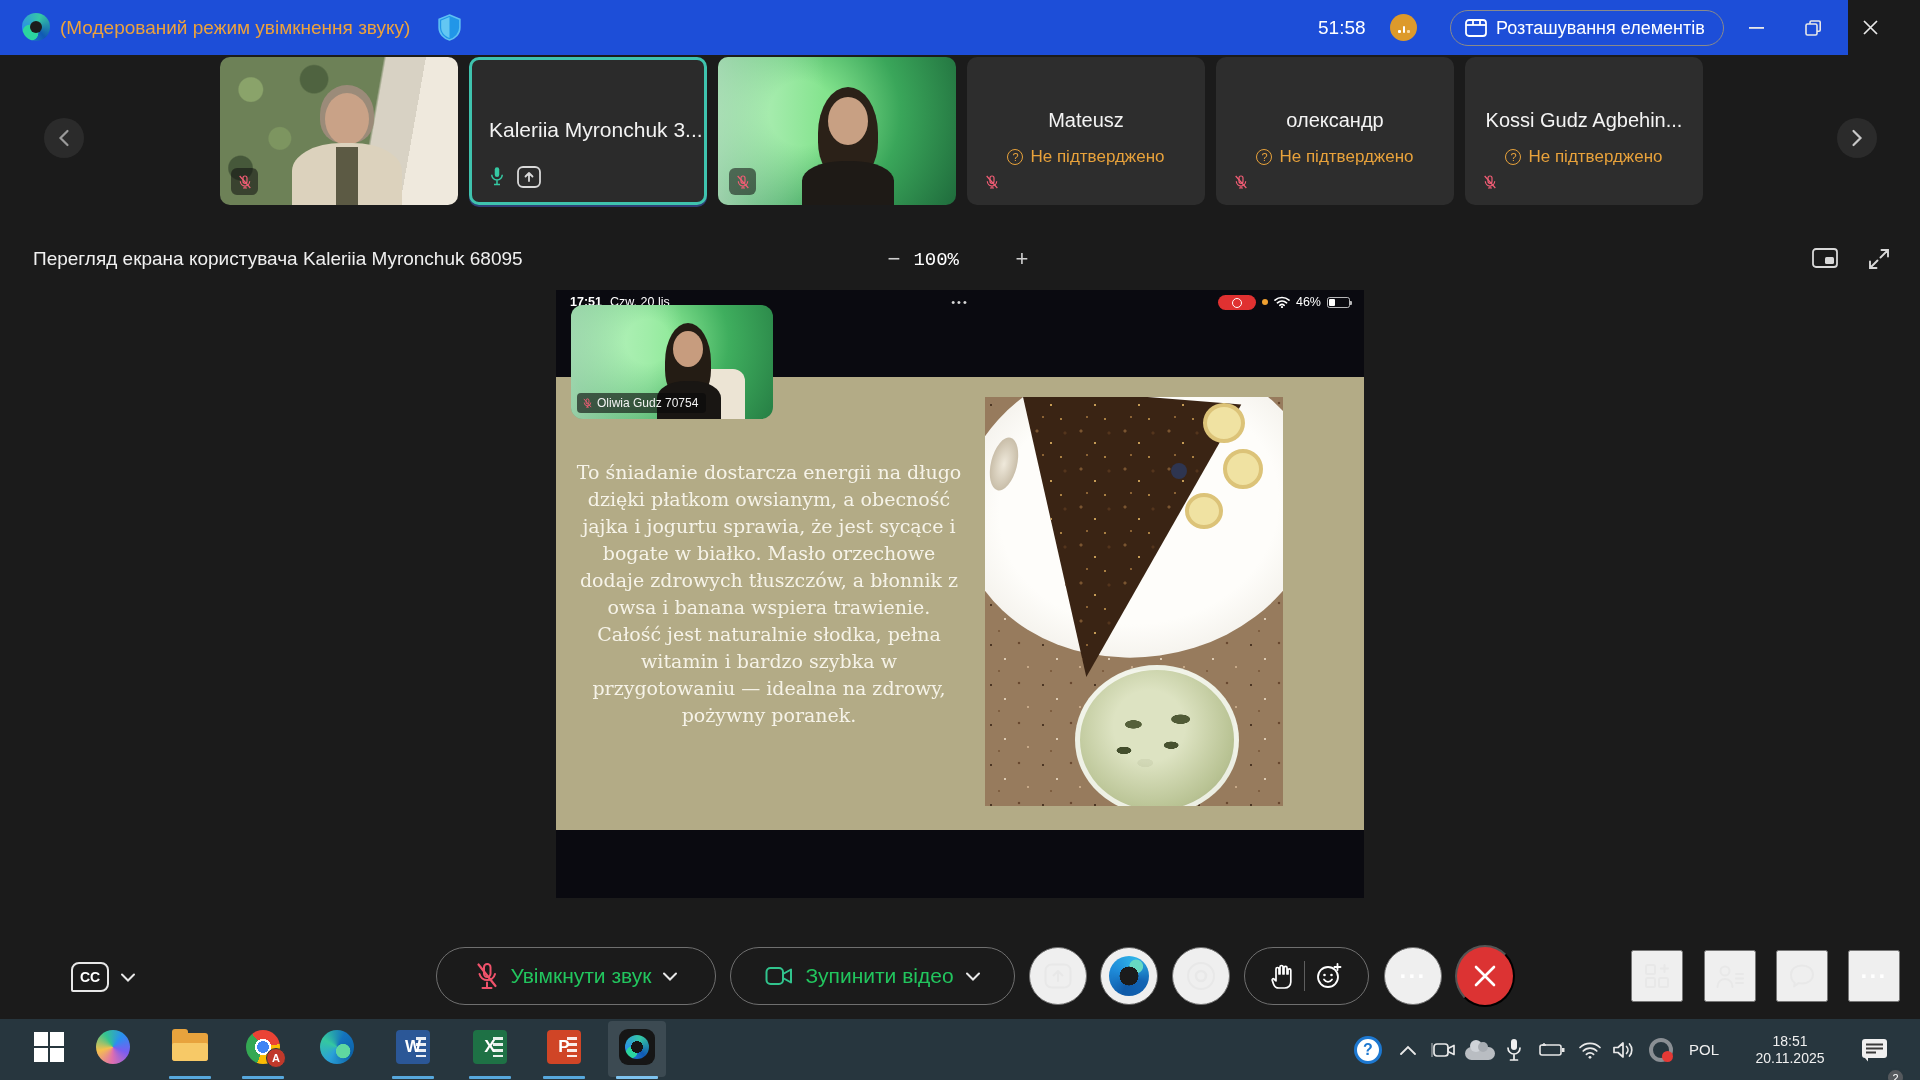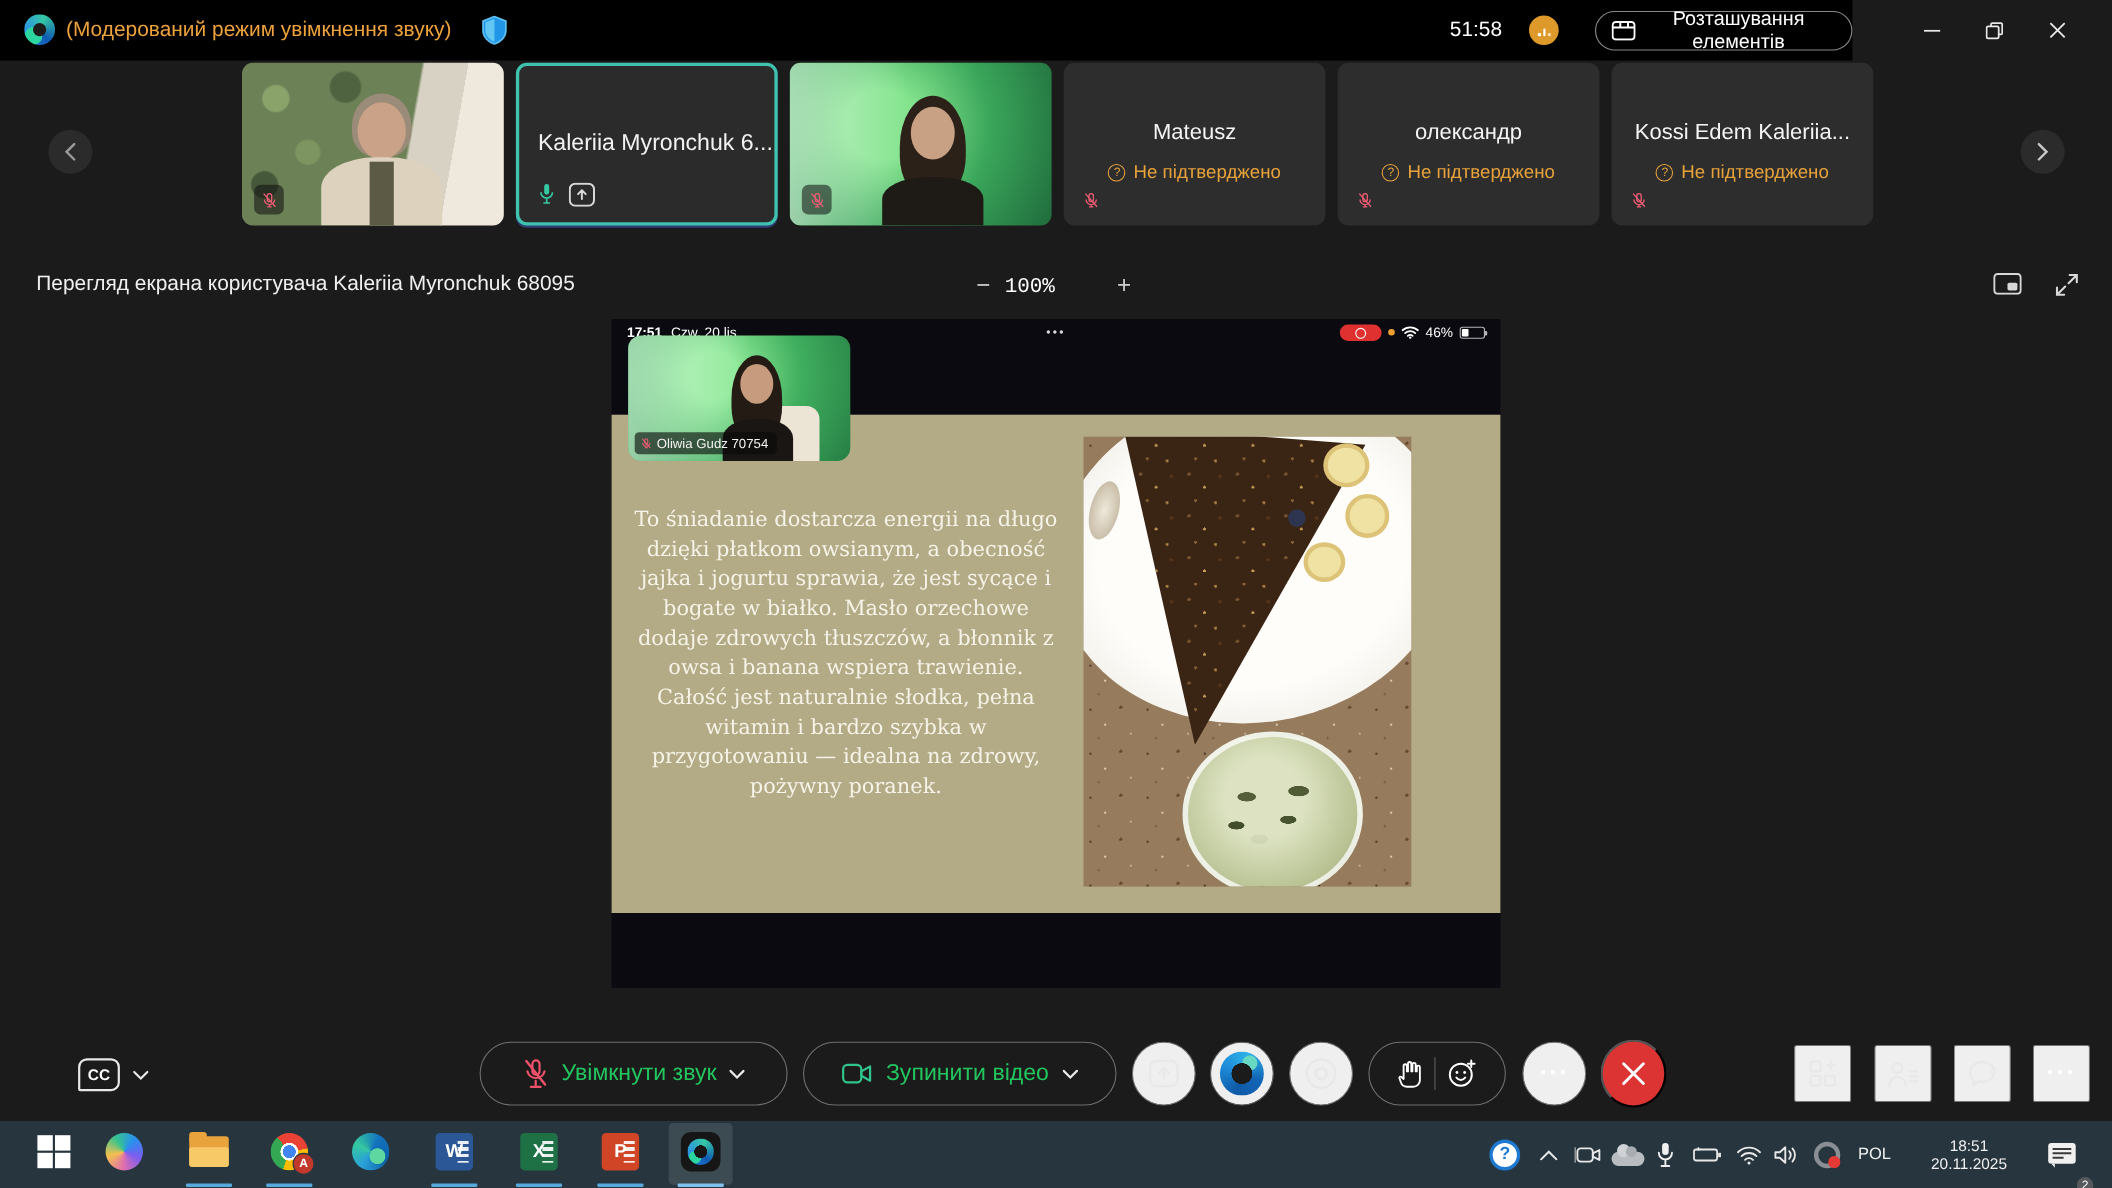--- a/index.html
+++ b/index.html
@@ -5,21 +5,21 @@
   * { margin:0; padding:0; box-sizing:border-box; }
   html,body { width:1920px; height:1080px; }
   body {
     background:#1b1b1b; overflow:hidden; position:relative;
     font-family:"Liberation Sans", sans-serif; color:#fff;
     -webkit-font-smoothing:antialiased;
   }
   svg { display:block; }
 
   
-  .topbar { position:absolute; left:0; top:0; width:1684px; height:55px; background:#000000; }
+  .topbar { position:absolute; left:0; top:0; width:1848px; height:55px; background:#1d4ed8; }
   .webex-logo { position:absolute; left:22px; top:13px; width:28px; height:28px; border-radius:50%;
     background: radial-gradient(circle at 30% 70%, #2bd5a0 0 28%, transparent 30%),
                 conic-gradient(from 140deg, #1059b3, #2b8fe8, #35c8a5, #1059b3); }
   .webex-logo:after { content:""; position:absolute; left:8px; top:8px; width:12px; height:12px; border-radius:50%; background:#1c1c1c; }
   .moderated { position:absolute; left:60px; top:0; height:55px; line-height:55px; font-size:19px; color:#eda23c; }
   .shield-ic { position:absolute; left:437px; top:14px; }
   .meeting-info { position:absolute; left:472px; top:0; height:55px; line-height:55px; font-size:19px; color:#f2f2f2; }
   .timer { position:absolute; left:1318px; top:0; height:55px; line-height:55px; font-size:19px; color:#fff; }
   .net-ind { position:absolute; left:1390px; top:14px; width:27px; height:27px; border-radius:50%; background:#dd9a2b; }
   .net-ind i { position:absolute; bottom:8px; background:#fff; width:2.5px; border-radius:1px; }
@@ -275,21 +275,21 @@
   <div class="mic-chip">
     <svg width="16" height="16" viewBox="0 0 24 24">
         <rect x="9" y="3" width="6" height="11" rx="3" fill="none" stroke="#f25d75" stroke-width="1.8"></rect>
         <path d="M5 11a7 7 0 0 0 14 0M12 18v3M9 21h6" fill="none" stroke="#f25d75" stroke-width="1.8"></path>
         <line x1="4" y1="3" x2="20" y2="21" stroke="#f25d75" stroke-width="1.8"></line>
       </svg>
   </div>
 </div>
 
 <div class="tile t1 active" style="background:#2b2b2b;">
-  <div class="kaleriia-name">Kaleriia Myronchuk 6...</div>
+  <div class="kaleriia-name">Kaleriia Myronchuk 3...</div>
   <div class="kaleriia-icons">
     <span>
       <svg width="18" height="26" viewBox="0 0 24 30">
           <rect x="9" y="2" width="6" height="13" rx="3" fill="#35c9a3"></rect>
           <path d="M5 12a7 7 0 0 0 14 0M12 20v4M8 25h8" fill="none" stroke="#35c9a3" stroke-width="2"></path>
         </svg>
     </span>
     <span>
       <svg width="24" height="22" viewBox="0 0 24 22">
           <rect x="1" y="1" width="22" height="20" rx="5" fill="none" stroke="#d8d8d8" stroke-width="1.8"></rect>
@@ -339,21 +339,21 @@
   <div class="mic-chip" style="background:transparent;">
     <svg width="16" height="16" viewBox="0 0 24 24">
         <rect x="9" y="3" width="6" height="11" rx="3" fill="none" stroke="#f25d75" stroke-width="1.8"></rect>
         <path d="M5 11a7 7 0 0 0 14 0M12 18v3M9 21h6" fill="none" stroke="#f25d75" stroke-width="1.8"></path>
         <line x1="4" y1="3" x2="20" y2="21" stroke="#f25d75" stroke-width="1.8"></line>
       </svg>
   </div>
 </div>
 
 <div class="tile t5">
-  <div class="tile-name-center">Kossi Edem Kaleriia...</div>
+  <div class="tile-name-center">Kossi Gudz Agbehin...</div>
   <div class="tile-status">
     <span class="q-circle">?</span>
     <span>Не підтверджено</span>
   </div>
   <div class="mic-chip" style="background:transparent;">
     <svg width="16" height="16" viewBox="0 0 24 24">
         <rect x="9" y="3" width="6" height="11" rx="3" fill="none" stroke="#f25d75" stroke-width="1.8"></rect>
         <path d="M5 11a7 7 0 0 0 14 0M12 18v3M9 21h6" fill="none" stroke="#f25d75" stroke-width="1.8"></path>
         <line x1="4" y1="3" x2="20" y2="21" stroke="#f25d75" stroke-width="1.8"></line>
       </svg>

